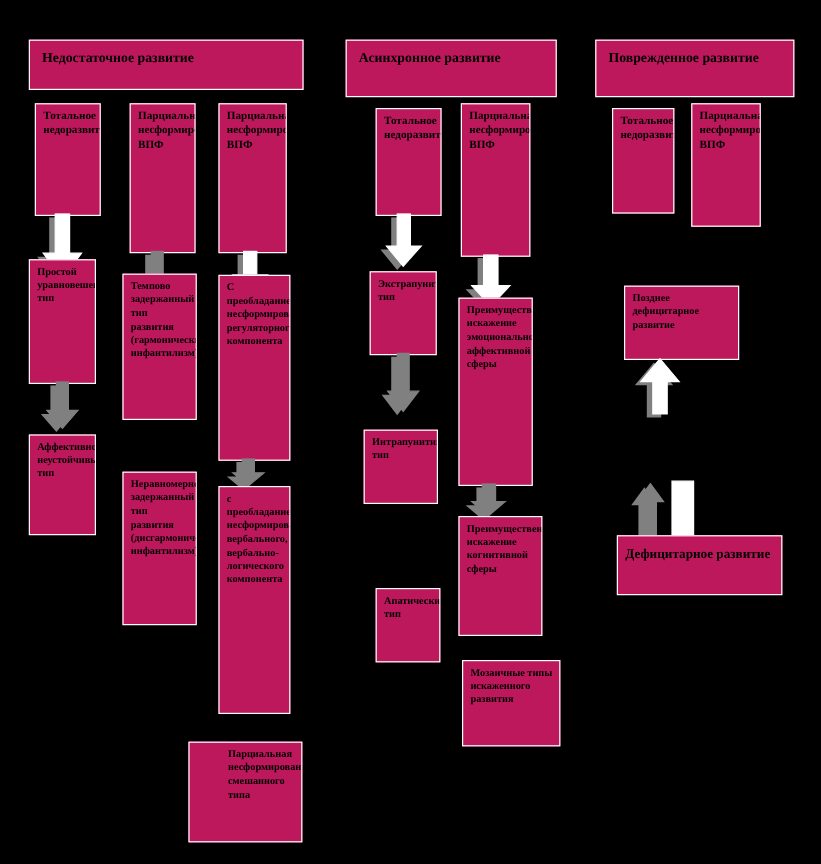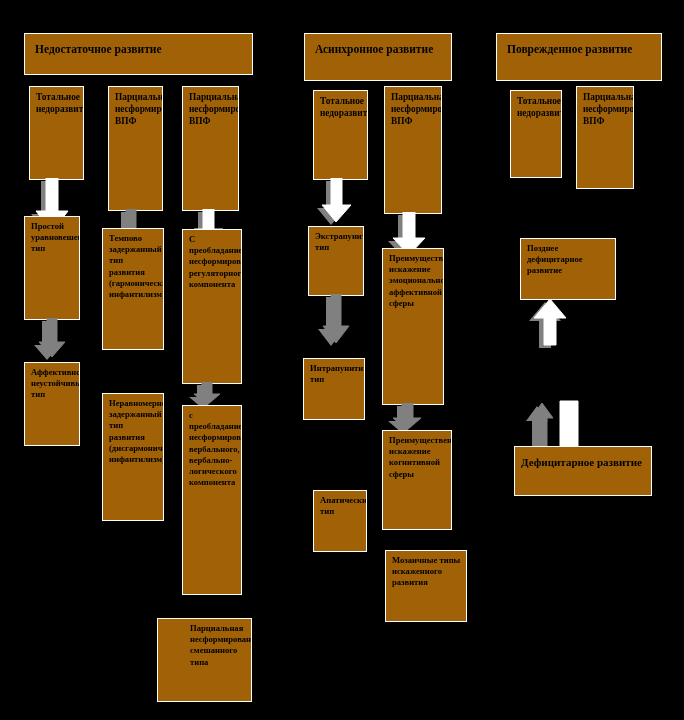--- a/index.html
+++ b/index.html
@@ -1,20 +1,20 @@
 <!DOCTYPE html>
 <html><head>
 <meta charset="utf-8">
 <style>
   html,body{margin:0;padding:0;background:#000;}
   body{width:684px;height:720px;position:relative;overflow:hidden;
        font-family:"Liberation Serif","DejaVu Serif",serif;}
   .canvas{position:absolute;left:0;top:0;width:684px;height:720px;background:#000;}
 
-  .box{position:absolute;background:#a16207;color:#000000;
+  .box{position:absolute;background:#be185d;color:#000000;
        border:1px solid #ffffff;box-sizing:border-box;
        font-weight:bold;line-height:1.30;
        padding:4px 4px 2px 6px;overflow:hidden;}
   .hdr{font-size:11.5px;line-height:1.45;padding:7px 6px 6px 10px;}
   .nd{font-size:9.3px;}
   .sm{font-size:8.6px;}
   .big{font-size:11px;line-height:1.4;padding:8px 6px;}
 
   
   .arrow{position:absolute;}
@@ -108,21 +108,21 @@
         <svg viewBox="0 0 30 24" preserveAspectRatio="none">
           <polygon points="10,0 20,0 20,12 28,12 15,23 2,12 10,12" fill="#808080" stroke="#808080" stroke-width="1"></polygon>
         </svg>
       </div>
   </div>
 
   <div class="box sm" style="left:182px;top:405px;width:60px;height:190px;">с преобладанием несформированности вербального, вербально-логического компонента</div>
 
   <div class="box sm" style="left:157px;top:618px;width:95px;height:84px;padding-left:32px;">Парциальная несформированность смешанного типа</div>
 
-  <div class="box hdr" style="left:304px;top:33px;width:148px;height:48px;">Асинхронное развитие</div>
+  <div class="box hdr" style="left:288px;top:33px;width:176px;height:48px;">Асинхронное развитие</div>
 
   <div class="box nd" style="left:313px;top:90px;width:55px;height:90px;">Тотальное недоразвитие</div>
 
   <div class="box nd" style="left:384px;top:86px;width:58px;height:128px;">Парциальная несформированность ВПФ</div>
 
   <div class="arrow" style="left:321px;top:178px;width:32px;height:45px;">
     <div class="shadow">
         <svg viewBox="0 0 32 45" preserveAspectRatio="none">
           <polygon points="10,0 21,0 21,27 30,27 15,44 1,27 10,27" fill="#808080"></polygon>
         </svg>

